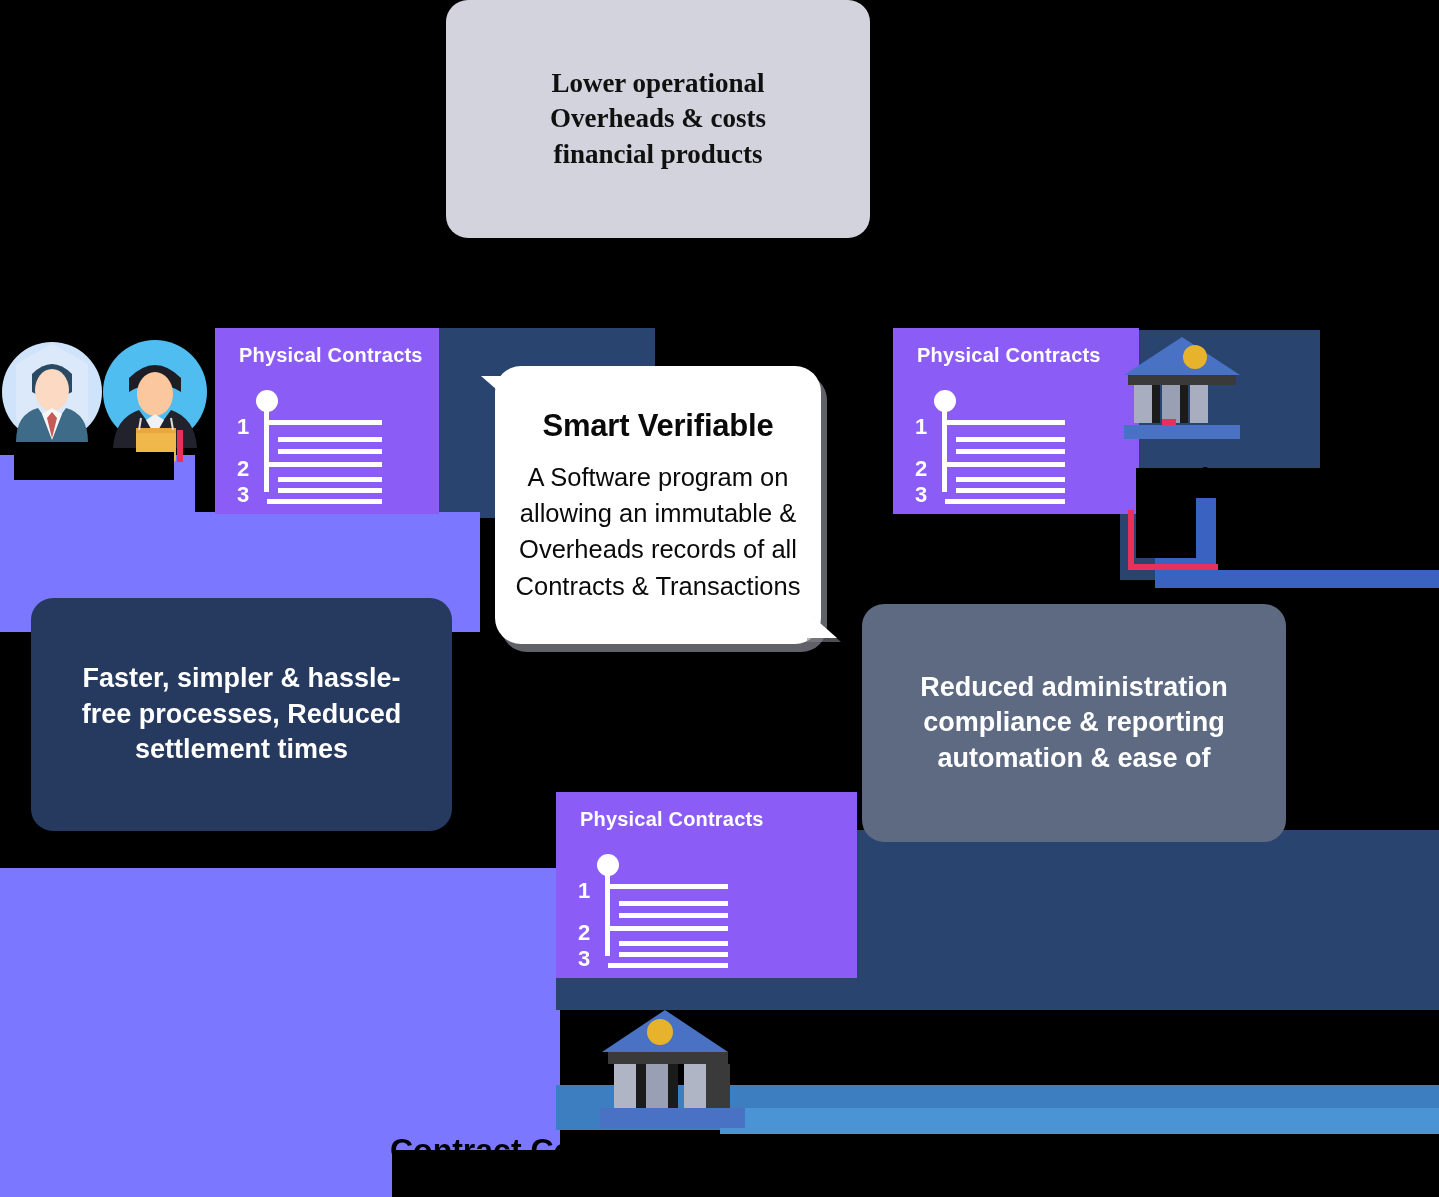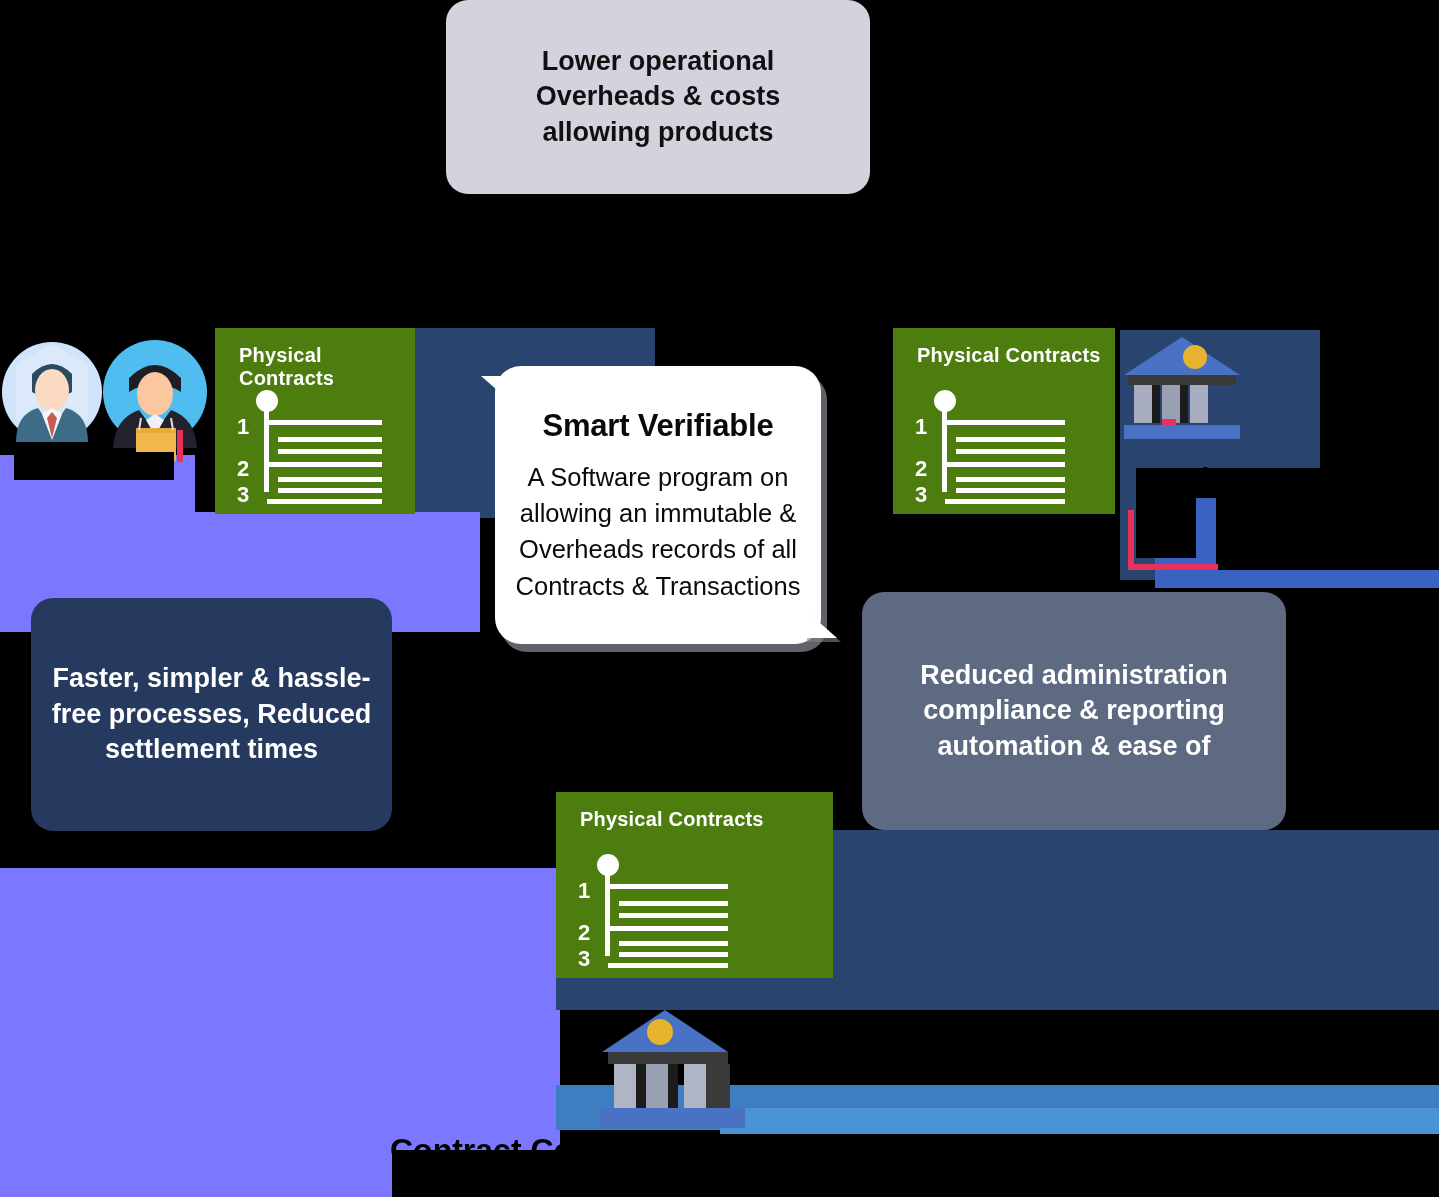--- a/index.html
+++ b/index.html
@@ -39,20 +39,21 @@
     background:#26395e;
     color:#ffffff;
     font-weight:bold;
     font-size:27px;
   }
   .box-slate{
     background:#5e6a82;
     color:#ffffff;
     font-weight:bold;
     font-size:27px;
+    margin-top:12px;
   }
   .box-white{
     background:#ffffff;
     color:#0a0a0a;
     border-radius:26px;
     flex-direction:column;
     box-shadow:6px 8px 0 rgba(130,130,140,.75);
   }
   .box-white .hd{
     font-size:31px;font-weight:bold;margin-bottom:12px;letter-spacing:-.2px;
@@ -65,21 +66,21 @@
     position:absolute;left:-14px;top:10px;width:0;height:0;
     border-top:26px solid #ffffff;border-left:30px solid transparent;
   }
   .tail-br{
     position:absolute;right:-16px;bottom:6px;width:0;height:0;
     border-bottom:30px solid #ffffff;border-right:34px solid transparent;
     filter:drop-shadow(4px 4px 0 rgba(130,130,140,.6));
   }
 
   
-  .pc-card{position:absolute;background:#4d7c0f;}
+  .pc-card{position:absolute;background:#8b5cf6;padding-left:24px;}
   .pc-title{
     position:absolute;color:#ffffff;font-weight:bold;font-size:20px;
     left:24px;top:16px;letter-spacing:.2px;
   }
   .pc-graphic{position:absolute;left:22px;top:44px;}
   .pc-num{position:absolute;color:#fff;font-weight:bold;font-size:22px;}
   .pc-stem{position:absolute;background:#ffffff;width:5px;}
   .pc-dot{position:absolute;background:#ffffff;border-radius:50%;width:22px;height:22px;}
   .pc-line{position:absolute;background:#ffffff;height:5px;}
 
@@ -106,25 +107,25 @@
   <div class="bg-navy" style="left:215px;top:328px;width:440px;height:190px;"></div>
   <div class="bg-navy" style="left:1120px;top:330px;width:200px;height:250px;"></div>
   <div class="bg-purple" style="left:0px;top:455px;width:195px;height:60px;"></div>
   <div class="bg-purple" style="left:0px;top:512px;width:480px;height:120px;"></div>
   <div class="bg-purple" style="left:0px;top:868px;width:560px;height:329px;"></div>
   <div class="bg-navy" style="left:556px;top:830px;width:883px;height:180px;"></div>
   <div class="bg-blue" style="left:1155px;top:498px;width:284px;height:90px;"></div>
   <div class="bg-blue-mid" style="left:556px;top:1085px;width:883px;height:45px;"></div>
   <div class="bg-lightblue" style="left:720px;top:1108px;width:719px;height:26px;"></div>
 
-  <div class="box box-gray-light" style="left:446px;top:0px;width:424px;height:194px;">
+  <div class="box box-gray-light" style="left:446px;top:0px;width:424px;height:238px;font-family:Liberation Serif, serif;">
     <div>
       <div>Lower operational</div>
       <div>Overheads &amp; costs</div>
-      <div>allowing products</div>
+      <div>financial products</div>
     </div>
   </div>
 
   <div class="avatar" style="left:2px;top:334px;width:100px;height:130px;">
     <svg width="100" height="130" viewBox="0 0 100 130">
       <circle cx="50" cy="58" r="50" fill="#cfe4fa"></circle>
       <polygon points="50,10 86,30 86,86 50,106 14,86 14,30" fill="#dce9fb"></polygon>
       <path d="M30 40 q20 -20 40 0 l0 18 q-20 12 -40 0 z" fill="#2a4a63"></path>
       <ellipse cx="50" cy="56" rx="17" ry="21" fill="#fbd9c2"></ellipse>
       <path d="M14 108 q0 -28 22 -34 l14 20 l14 -20 q22 6 22 34 z" fill="#3e6b87"></path>
@@ -213,21 +214,21 @@
     <div class="hd">Smart Verifiable</div>
     <div class="bd">
       <div>A Software program on</div>
       <div>allowing an immutable &amp;</div>
       <div>Overheads records of all</div>
       <div>Contracts &amp; Transactions</div>
     </div>
     <div class="tail-br"></div>
   </div>
 
-  <div class="box box-navy" style="left:31px;top:598px;width:361px;height:233px;">
+  <div class="box box-navy" style="left:31px;top:598px;width:421px;height:233px;">
     <div>
       <div>Faster, simpler &amp; hassle-</div>
       <div>free processes, Reduced</div>
       <div>settlement times</div>
     </div>
   </div>
 
   <div class="box box-slate" style="left:862px;top:592px;width:424px;height:238px;">
     <div>
       <div>Reduced administration</div>

